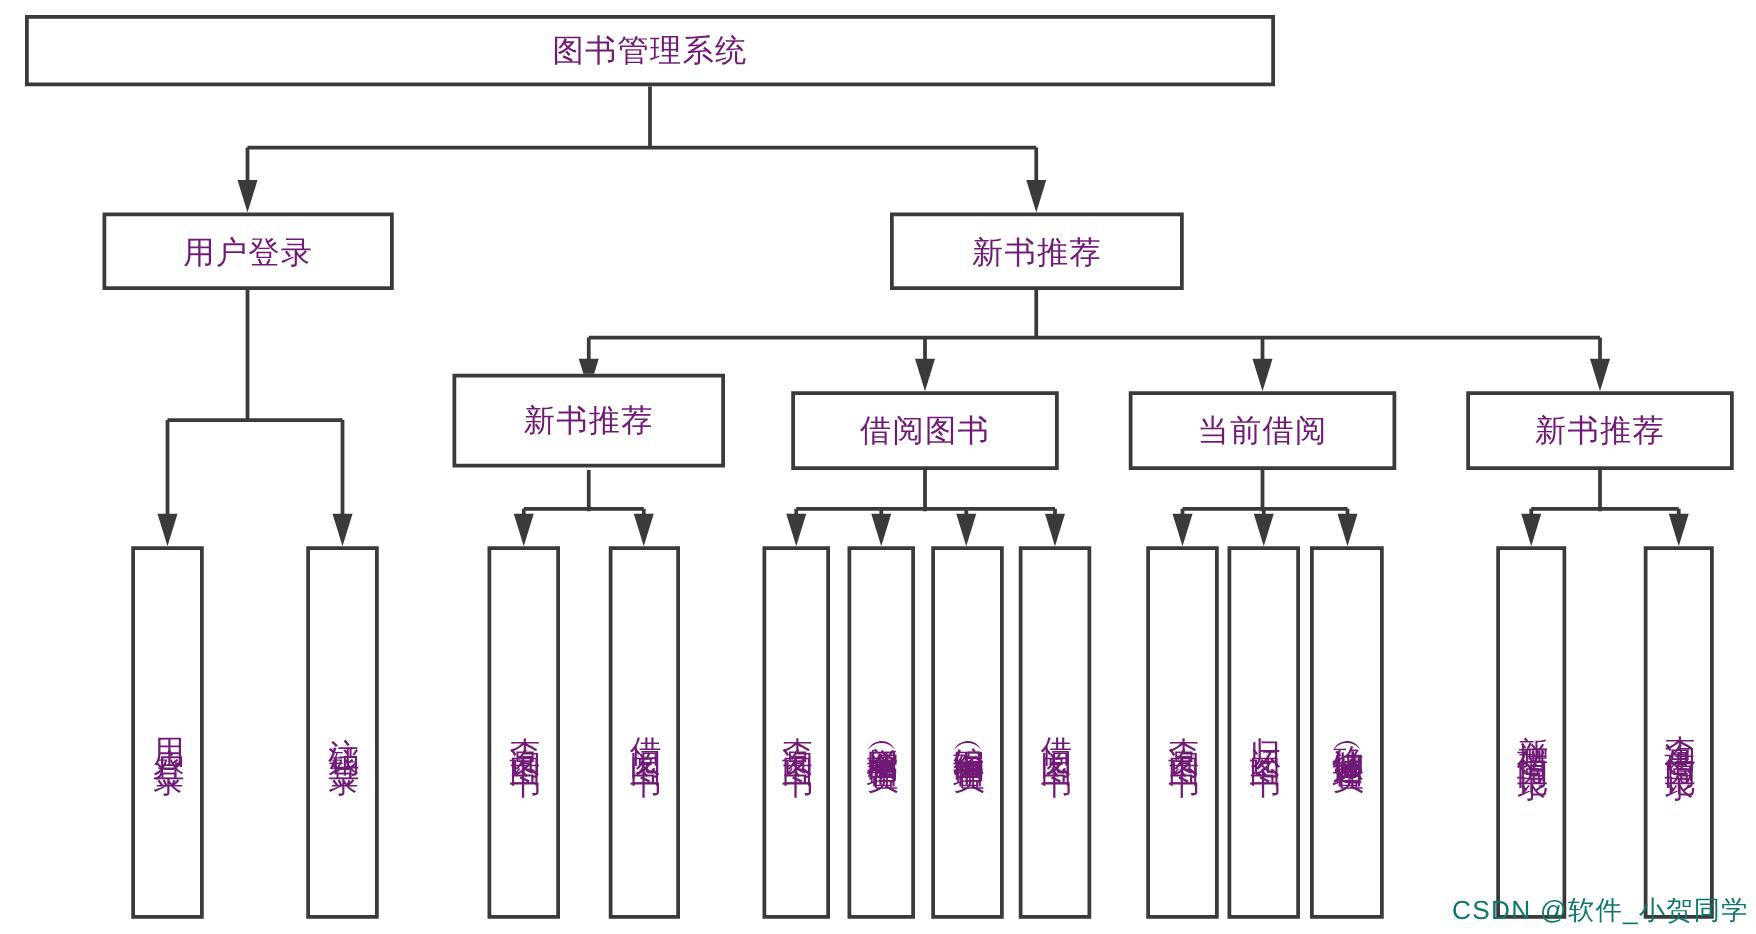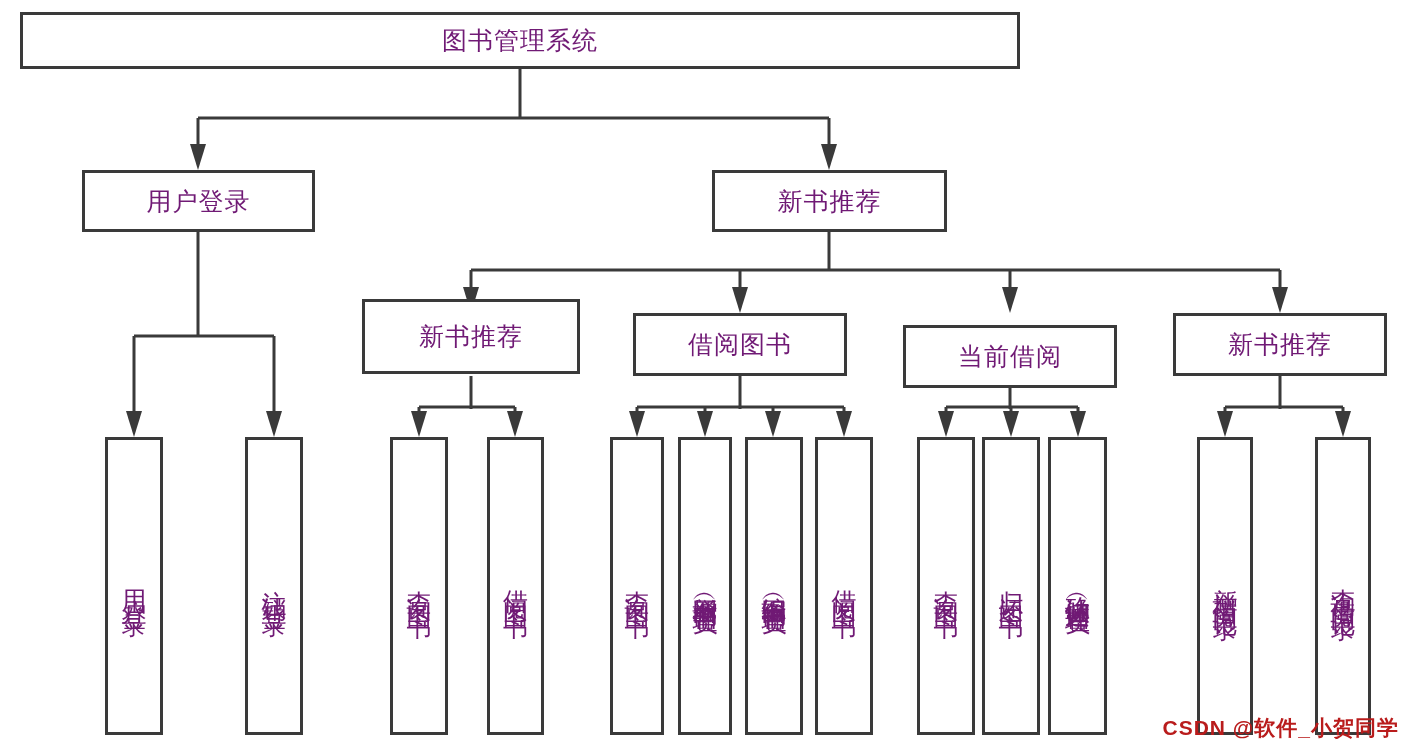--- a/index.html
+++ b/index.html
@@ -39,25 +39,24 @@
     white-space: nowrap;
   }
   .ls8 { letter-spacing: 8px; }
   .ls6 { letter-spacing: 6px; }
   .ls3 { letter-spacing: 2px; }
   #watermark {
     position: absolute;
     right: 6px;
     top: 714px;
     font-size: 21px;
-    color: #b91c1c;
+    color: #0f766e;
     letter-spacing: 1px;
     z-index: 5;
     white-space: nowrap;
-    font-weight: bold;
   }
 </style>
 </head>
 <body>
 
 <div id="stage">
 
   <svg class="connectors" viewBox="0 0 1405 747" xmlns="http://www.w3.org/2000/svg">
     <path fill="none" stroke="#3a3a3a" stroke-width="3" d="
       M520 69 V118 M198 118 H829 M198 118 V146 M829 118 V146
@@ -100,21 +99,21 @@
   <div class="box" style="left:712px; top:170px; width:235px; height:62px">
     <span class="hl">新书推荐</span>
   </div>
 
   <div class="box" style="left:362px; top:299px; width:218px; height:75px">
     <span class="hl">新书推荐</span>
   </div>
   <div class="box" style="left:633px; top:313px; width:214px; height:63px">
     <span class="hl">借阅图书</span>
   </div>
-  <div class="box" style="left:903px; top:325px; width:214px; height:63px">
+  <div class="box" style="left:903px; top:313px; width:214px; height:63px">
     <span class="hl">当前借阅</span>
   </div>
   <div class="box" style="left:1173px; top:313px; width:214px; height:63px">
     <span class="hl">新书推荐</span>
   </div>
 
   <div class="box" style="left:105px; top:437px; width:58px; height:298px">
     <span class="vl ls8">用户登录</span>
   </div>
   <div class="box" style="left:245px; top:437px; width:58px; height:298px">

